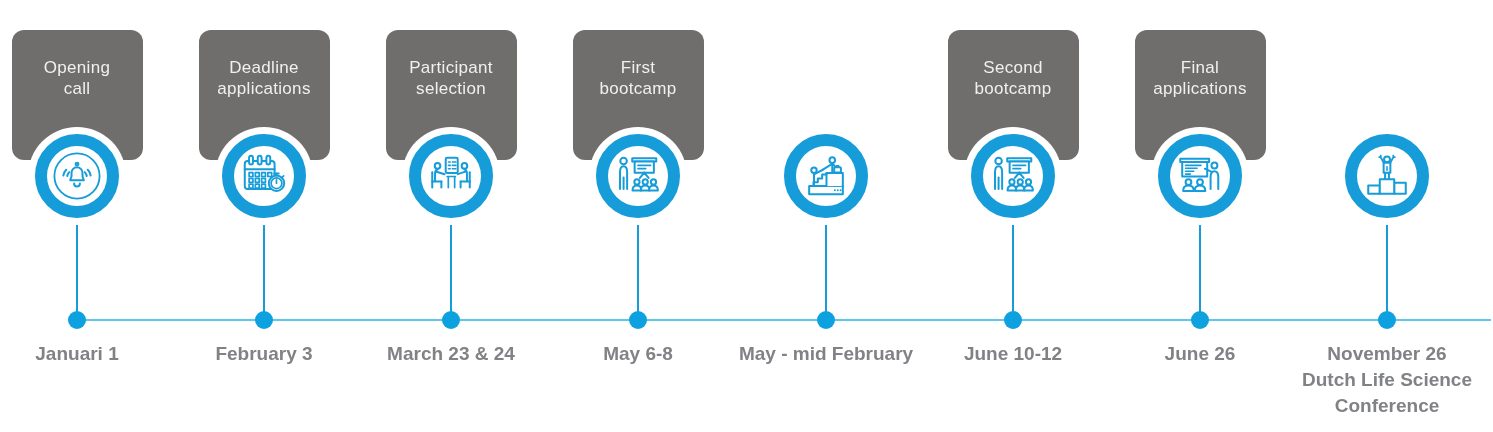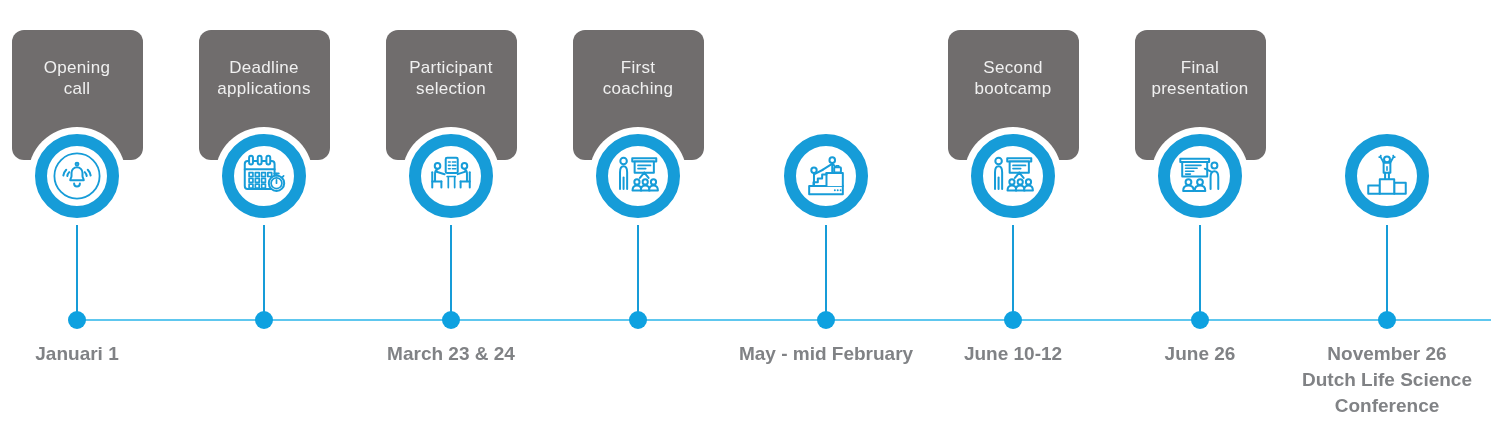--- a/index.html
+++ b/index.html
@@ -180,20 +180,21 @@
           <circle cx="39" cy="33.5" r="8" fill="#fff"></circle>
           <circle cx="39" cy="33.5" r="5.6" stroke-width="1.7"></circle>
           <path d="M39 33.5 v-3.6" stroke-width="1.7"></path>
           <path d="M39 25.5 v-1.8"></path>
           <path d="M36.7 23.3 h4.6"></path>
           <path d="M44.7 27.6 l1.7-1.7" stroke-width="1.7"></path>
         </svg>
       </div>
     </div>
     <div class="dot"></div>
+    <div class="date">February 3</div>
   </div>
 
   <div class="milestone" style="left:351px">
     <div class="connector"></div>
     <div class="box">
       <span class="box-label">Participant
 selection</span>
     </div>
     <div class="halo">
       <div class="ring">
@@ -224,21 +225,21 @@
       </div>
     </div>
     <div class="dot"></div>
     <div class="date">March 23 &amp; 24</div>
   </div>
 
   <div class="milestone" style="left:538px">
     <div class="connector"></div>
     <div class="box">
       <span class="box-label">First
-coaching</span>
+bootcamp</span>
     </div>
     <div class="halo">
       <div class="ring">
         <svg class="icon" viewBox="0 0 52 52" fill="none" stroke="currentColor" stroke-width="2" stroke-linecap="round" stroke-linejoin="round">
           <rect x="20" y="7.5" width="25" height="3.5"></rect>
           <rect x="22.5" y="11" width="20" height="11.5" fill="#fff"></rect>
           <path d="M26 15 h13" stroke-width="1.7"></path>
           <path d="M26 18.3 h8" stroke-width="1.7"></path>
           <path d="M32.5 22.5 l-4.5 5.5 M32.5 22.5 l4.5 5.5"></path>
           <circle cx="11" cy="10.5" r="3.4"></circle>
@@ -249,20 +250,21 @@
             <path d="M28.9 41 q0-5.2 4.6-5.2 t4.6 5.2 z"></path>
             <path d="M37.5 41 q0-5.2 4.6-5.2 t4.6 5.2 z"></path>
           </g>
           <circle cx="24.9" cy="32.2" r="2.7" fill="#fff"></circle>
           <circle cx="33.5" cy="32.2" r="2.7" fill="#fff"></circle>
           <circle cx="42.1" cy="32.2" r="2.7" fill="#fff"></circle>
         </svg>
       </div>
     </div>
     <div class="dot"></div>
+    <div class="date">May 6-8</div>
   </div>
 
   <div class="milestone" style="left:726px">
     <div class="connector"></div>
     <div class="halo">
       <div class="ring">
         <svg class="icon" viewBox="0 0 52 52" fill="none" stroke="currentColor" stroke-width="2" stroke-linecap="round" stroke-linejoin="round">
           <rect x="8.5" y="36.5" width="35" height="8.5" fill="#fff"></rect>
           <path d="M26.5 36.5 v-13.5 h17 v13.5" fill="#fff"></path>
           <path d="M13 36.5 v-4 h4.5 v-4 h4.5 v-4 h4.5 v-1.5"></path>
@@ -316,21 +318,21 @@
       </div>
     </div>
     <div class="dot"></div>
     <div class="date">June 10-12</div>
   </div>
 
   <div class="milestone" style="left:1100px">
     <div class="connector"></div>
     <div class="box">
       <span class="box-label">Final
-presentation</span>
+applications</span>
     </div>
     <div class="halo">
       <div class="ring">
         <svg class="icon" viewBox="0 0 52 52" fill="none" stroke="currentColor" stroke-width="2" stroke-linecap="round" stroke-linejoin="round">
           <rect x="5.5" y="8" width="30" height="3.5"></rect>
           <rect x="7.5" y="11.5" width="26" height="15" fill="#fff"></rect>
           <g stroke-width="1.6">
             <path d="M11 15 h16"></path>
               <path d="M11 18 h12"></path>
               <path d="M11 21 h8.5"></path>

